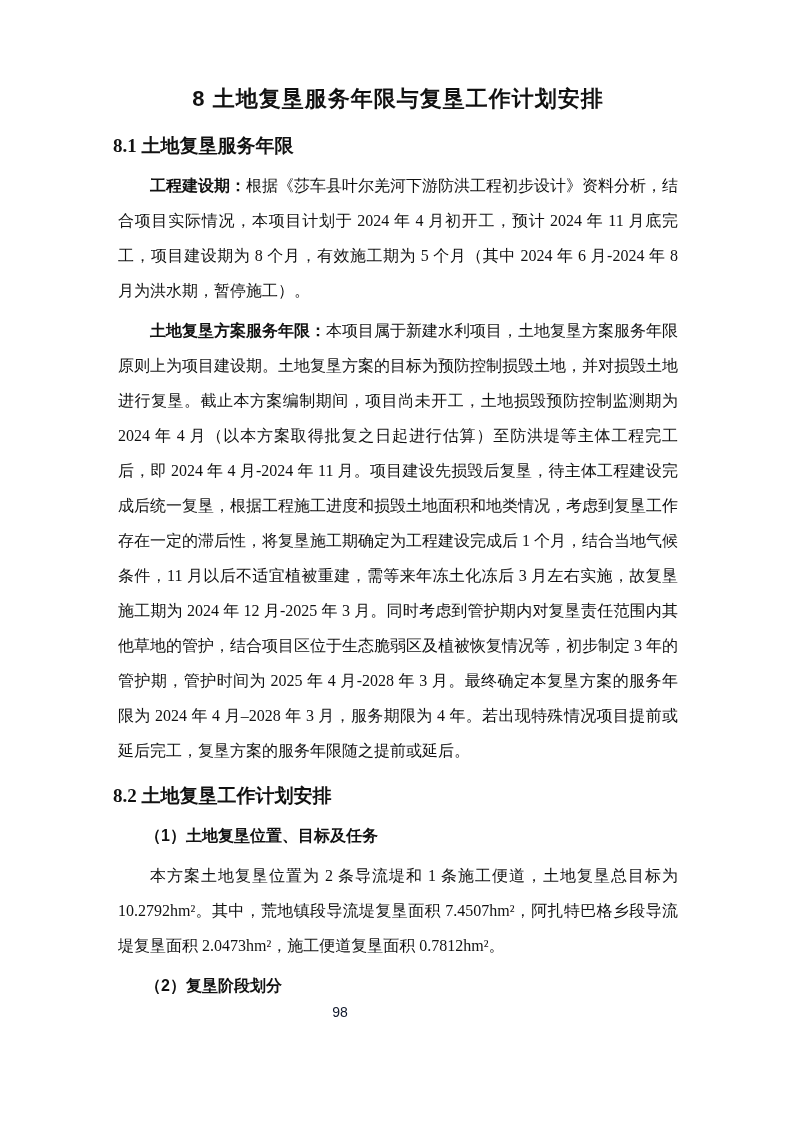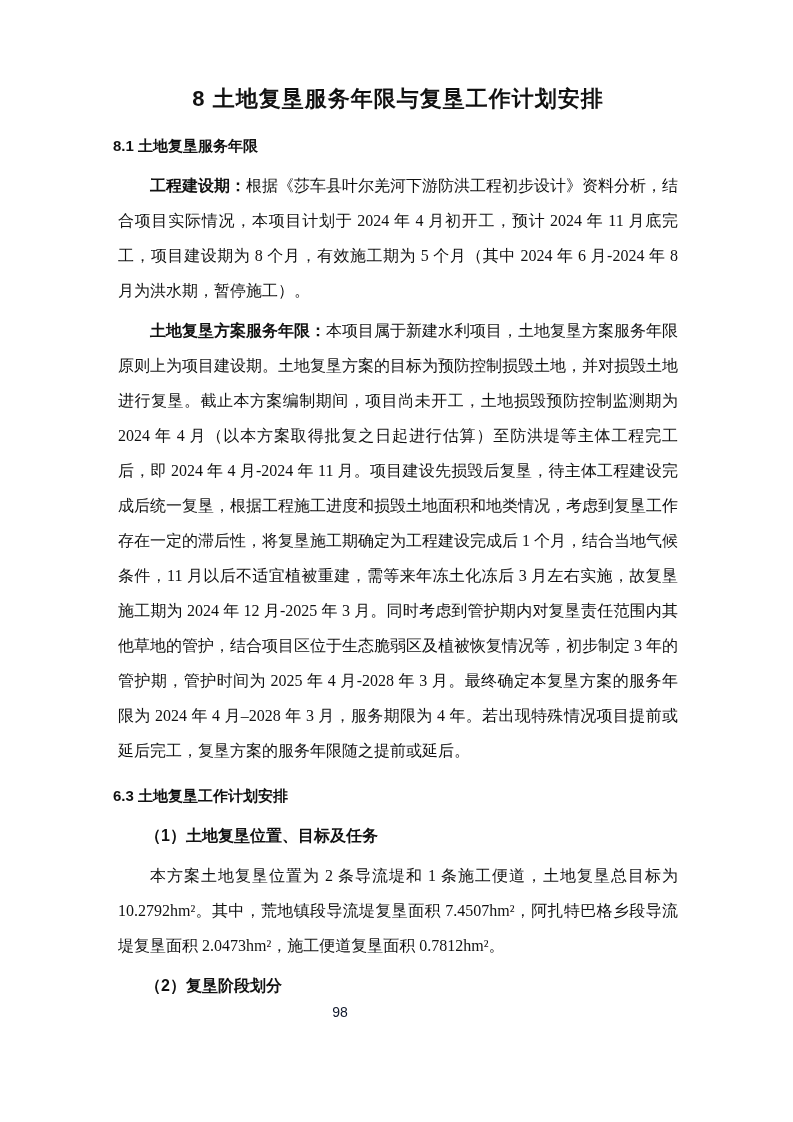--- a/index.html
+++ b/index.html
@@ -24,22 +24,22 @@
   .doc-title {
     font-family: "Liberation Sans", "DejaVu Sans", sans-serif;
     font-size: 22px;
     font-weight: bold;
     text-align: center;
     line-height: 30px;
     margin: 0 0 18px 0;
     letter-spacing: 1px;
   }
   .section-heading {
-    font-family: Liberation Sans, sans-serif;
-    font-size: 15px;
+    font-family: Liberation Serif, serif;
+    font-size: 19px;
     font-weight: bold;
     line-height: 28px;
     margin: 14px 0 8px 0;
   }
   .body-para {
     font-family: "Liberation Serif", "DejaVu Serif", serif;
     font-size: 16px;
     line-height: 35px;
     text-align: justify;
     text-indent: 2em;
@@ -76,21 +76,21 @@
   <div class="content">
 
     <h1 class="doc-title">8 土地复垦服务年限与复垦工作计划安排</h1>
 
     <h2 class="section-heading">8.1 土地复垦服务年限</h2>
 
     <p class="body-para"><span class="lead">工程建设期：</span><span>根据《莎车县叶尔羌河下游防洪工程初步设计》资料分析，结合项目实际情况，本项目计划于 2024 年 4 月初开工，预计 2024 年 11 月底完工，项目建设期为 8 个月，有效施工期为 5 个月（其中 2024 年 6 月-2024 年 8 月为洪水期，暂停施工）。</span></p>
 
     <p class="body-para"><span class="lead">土地复垦方案服务年限：</span><span>本项目属于新建水利项目，土地复垦方案服务年限原则上为项目建设期。土地复垦方案的目标为预防控制损毁土地，并对损毁土地进行复垦。截止本方案编制期间，项目尚未开工，土地损毁预防控制监测期为 2024 年 4 月（以本方案取得批复之日起进行估算）至防洪堤等主体工程完工后，即 2024 年 4 月-2024 年 11 月。项目建设先损毁后复垦，待主体工程建设完成后统一复垦，根据工程施工进度和损毁土地面积和地类情况，考虑到复垦工作存在一定的滞后性，将复垦施工期确定为工程建设完成后 1 个月，结合当地气候条件，11 月以后不适宜植被重建，需等来年冻土化冻后 3 月左右实施，故复垦施工期为 2024 年 12 月-2025 年 3 月。同时考虑到管护期内对复垦责任范围内其他草地的管护，结合项目区位于生态脆弱区及植被恢复情况等，初步制定 3 年的管护期，管护时间为 2025 年 4 月-2028 年 3 月。最终确定本复垦方案的服务年限为 2024 年 4 月–2028 年 3 月，服务期限为 4 年。若出现特殊情况项目提前或延后完工，复垦方案的服务年限随之提前或延后。</span></p>
 
-    <h2 class="section-heading">6.3 土地复垦工作计划安排</h2>
+    <h2 class="section-heading">8.2 土地复垦工作计划安排</h2>
 
 
     <p class="sub-heading">（1）土地复垦位置、目标及任务</p>
 
     <p class="body-para">本方案土地复垦位置为 2 条导流堤和 1 条施工便道，土地复垦总目标为 10.2792hm²。其中，荒地镇段导流堤复垦面积 7.4507hm²，阿扎特巴格乡段导流堤复垦面积 2.0473hm²，施工便道复垦面积 0.7812hm²。</p>
 
     <p class="sub-heading">（2）复垦阶段划分</p>
 
   </div>
 

